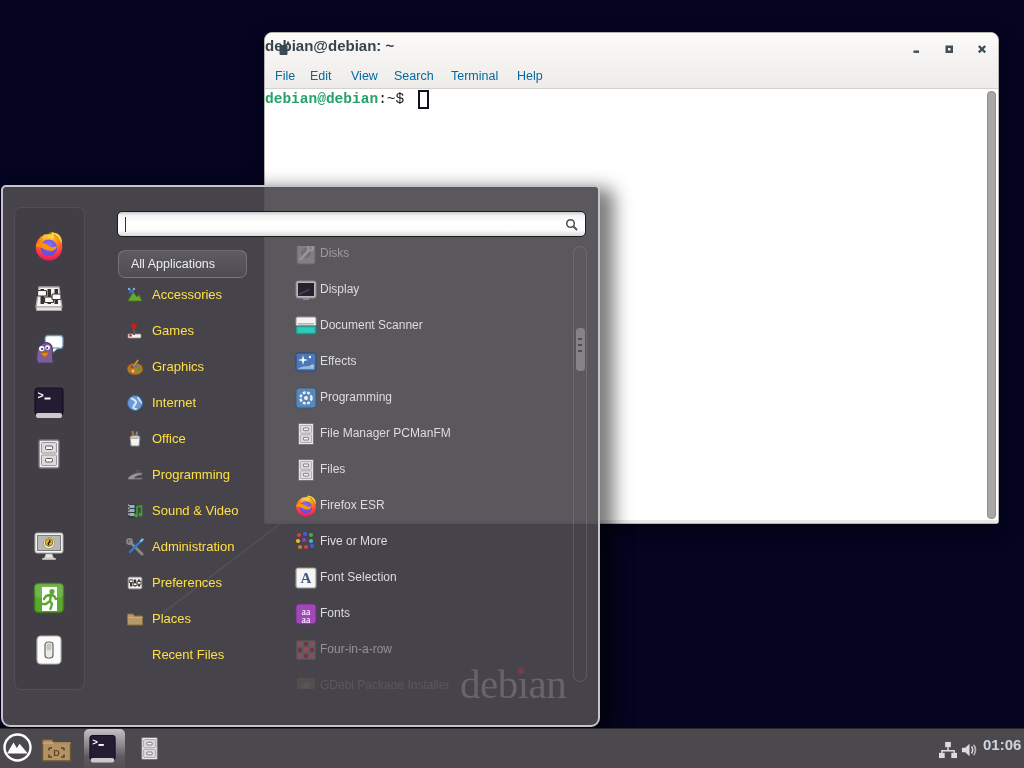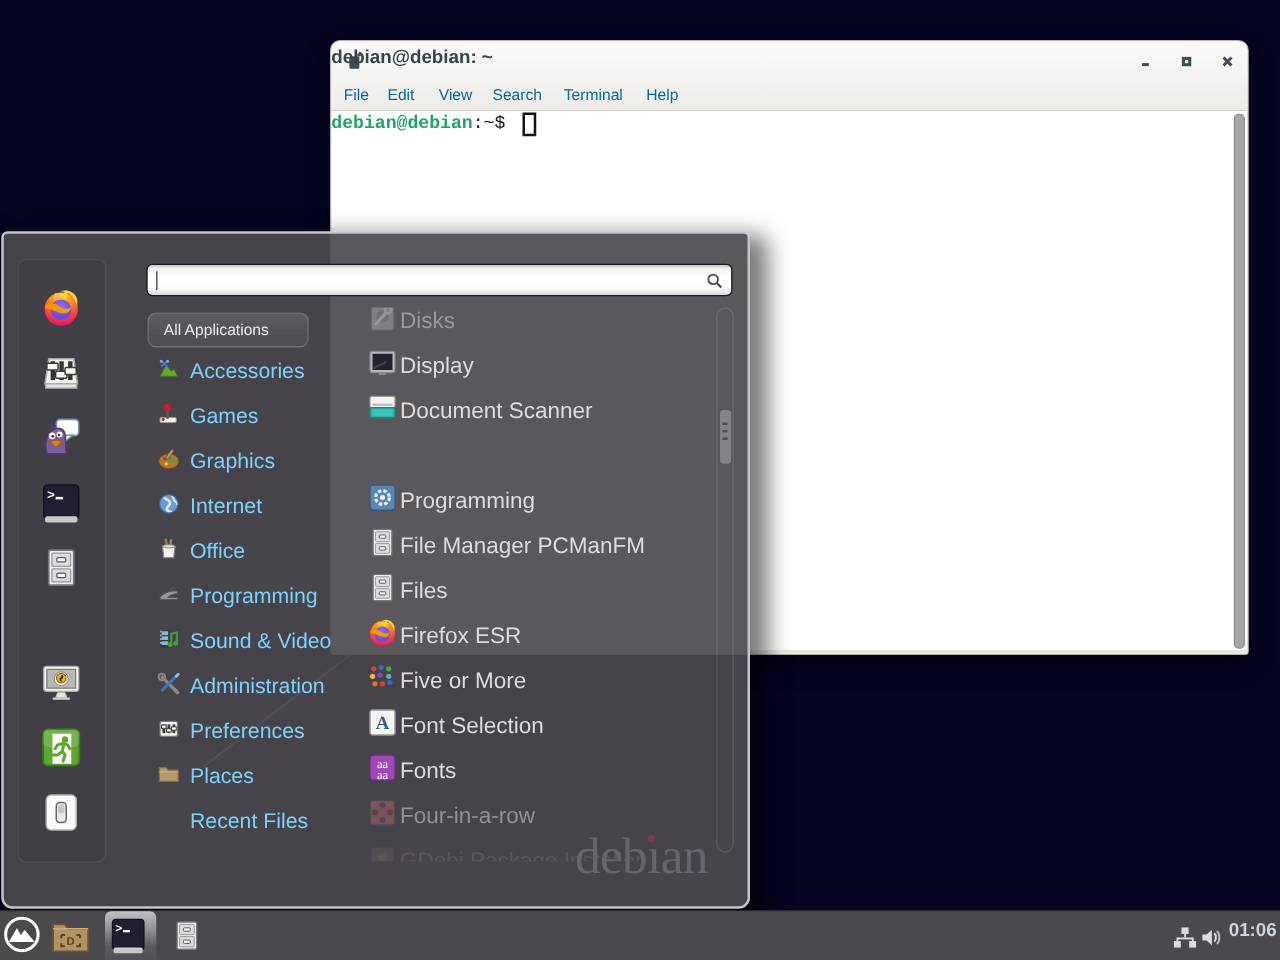--- a/index.html
+++ b/index.html
@@ -17,22 +17,22 @@
 #menu{left:1px;top:185px;width:599px;height:542px;background:rgba(76,73,79,0.92);
  border:2px solid #c6c4c8;border-radius:5px 5px 9px 9px;box-shadow:9px 8px 18px 5px rgba(0,0,0,.52)}
 #sidebar{left:11px;top:20px;width:71px;height:483px;background:rgba(0,0,0,0.07);
  border:1px solid rgba(255,255,255,0.085);border-radius:7px}
 #search{left:114px;top:24px;width:469px;height:26px;border:1px solid #1c1b1f;border-radius:5px;
  background:linear-gradient(#c9c9c9 0%,#f2f2f2 14%,#ffffff 42%,#fdfdfd 75%,#d9d9d9 100%)}
 #scursor{left:7px;top:5px;width:1px;height:15px;background:#333}
 #allapps{left:115px;top:63px;width:129px;height:28px;border-radius:7px;
  background:linear-gradient(rgba(255,255,255,.13),rgba(255,255,255,.05));
  border:1px solid rgba(255,255,255,.18);color:#ececec;font-size:12.5px;line-height:26px;padding-left:12px}
-.cat{position:absolute;font-size:17px;color:#7dd3fc}
-.app{position:absolute;font-size:18px;color:#dddcdf}
+.cat{position:absolute;font-size:13px;color:#fde047}
+.app{position:absolute;font-size:12px;color:#dddcdf}
 #strack{left:570px;top:59px;width:14px;height:436px;border:1px solid rgba(255,255,255,.12);border-radius:7px}
 #sthumb{left:572px;top:140px;width:11px;height:45px;background:#858288;border-radius:4px;border:1px solid #58555b}
 .sdot{position:absolute;left:575px;width:4px;height:2px;background:#514e54}
 #wmark{left:457px;top:473px;font-family:"Liberation Serif",serif;font-size:41px;color:#67646c;letter-spacing:-0.5px}
 #wdot{left:515px;top:481px;width:6px;height:6px;background:#813a42;border-radius:3px}
 #bar{left:0;top:728px;width:1024px;height:40px;background:#4c494e;border-top:1px solid #2b292e}
 #actbtn{left:84px;top:0px;width:41px;height:39px;background:linear-gradient(#c3c1c5,#8a878d 42%,#5b585e 72%,#525055);border-radius:5px 5px 0 0}
 #clock{left:983px;top:7px;font-size:15px;font-weight:bold;color:#ccd4e2}
 </style></head><body>
 <svg class="a" style="left:0;top:0" width="1024" height="768">
@@ -251,20 +251,30 @@
 </div>
 <div class="a" style="left:0;top:62px;width:303px;height:36px;">
 <svg class="a" style="left:23px;top:6px" width="24" height="24" viewBox="0 0 24 24">
           <rect x="2" y="3" width="20" height="9" rx="1.5" fill="#f4f3f1" stroke="#9a9896" stroke-width="1"></rect>
           <rect x="2" y="12" width="20" height="8" rx="1.5" fill="#2ab5a5" stroke="#1a8578" stroke-width="1"></rect>
           <rect x="4" y="13.5" width="16" height="5" fill="#35c8b8"></rect>
           <rect x="4" y="9" width="16" height="1.6" fill="#b8b6b4"></rect>
         </svg>
 <div class="app" style="left:49px;top:10px">Document Scanner</div>
 </div>
+<div class="a" style="left:0;top:98px;width:303px;height:36px;">
+<svg class="a" style="left:23px;top:6px" width="24" height="24" viewBox="0 0 24 24">
+          <rect x="2" y="3" width="20" height="18" rx="2" fill="#4a78b8" stroke="#2a4878" stroke-width="1"></rect>
+          <path d="M9 5 L10 9 L14 10 L10 11 L9 15 L8 11 L4 10 L8 9 Z" fill="#ffffff"></path>
+          <circle cx="16" cy="7" r="1.2" fill="#fff"></circle>
+          <circle cx="18" cy="16" r="1.5" fill="#ffd040"></circle>
+          <path d="M4 19 C8 15 14 17.5 20 14 L20 19 Z" fill="#a8c8e0" opacity="0.8"></path>
+        </svg>
+<div class="app" style="left:49px;top:10px">Effects</div>
+</div>
 <div class="a" style="left:0;top:134px;width:303px;height:36px;">
 <svg class="a" style="left:23px;top:6px" width="24" height="24" viewBox="0 0 24 24">
           <rect x="2" y="2" width="20" height="20" rx="3" fill="#5888b8" stroke="#385878" stroke-width="1"></rect>
           <circle cx="12" cy="12" r="5.5" fill="none" stroke="#eef2f6" stroke-width="2.4" stroke-dasharray="2.8 1.6"></circle>
           <circle cx="12" cy="12" r="2" fill="#eef2f6"></circle>
         </svg>
 <div class="app" style="left:49px;top:10px">Programming</div>
 </div>
 <div class="a" style="left:0;top:206px;width:303px;height:36px;">
 <svg class="a" style="left:23px;top:6px" width="24" height="24" viewBox="0 0 32 32">

